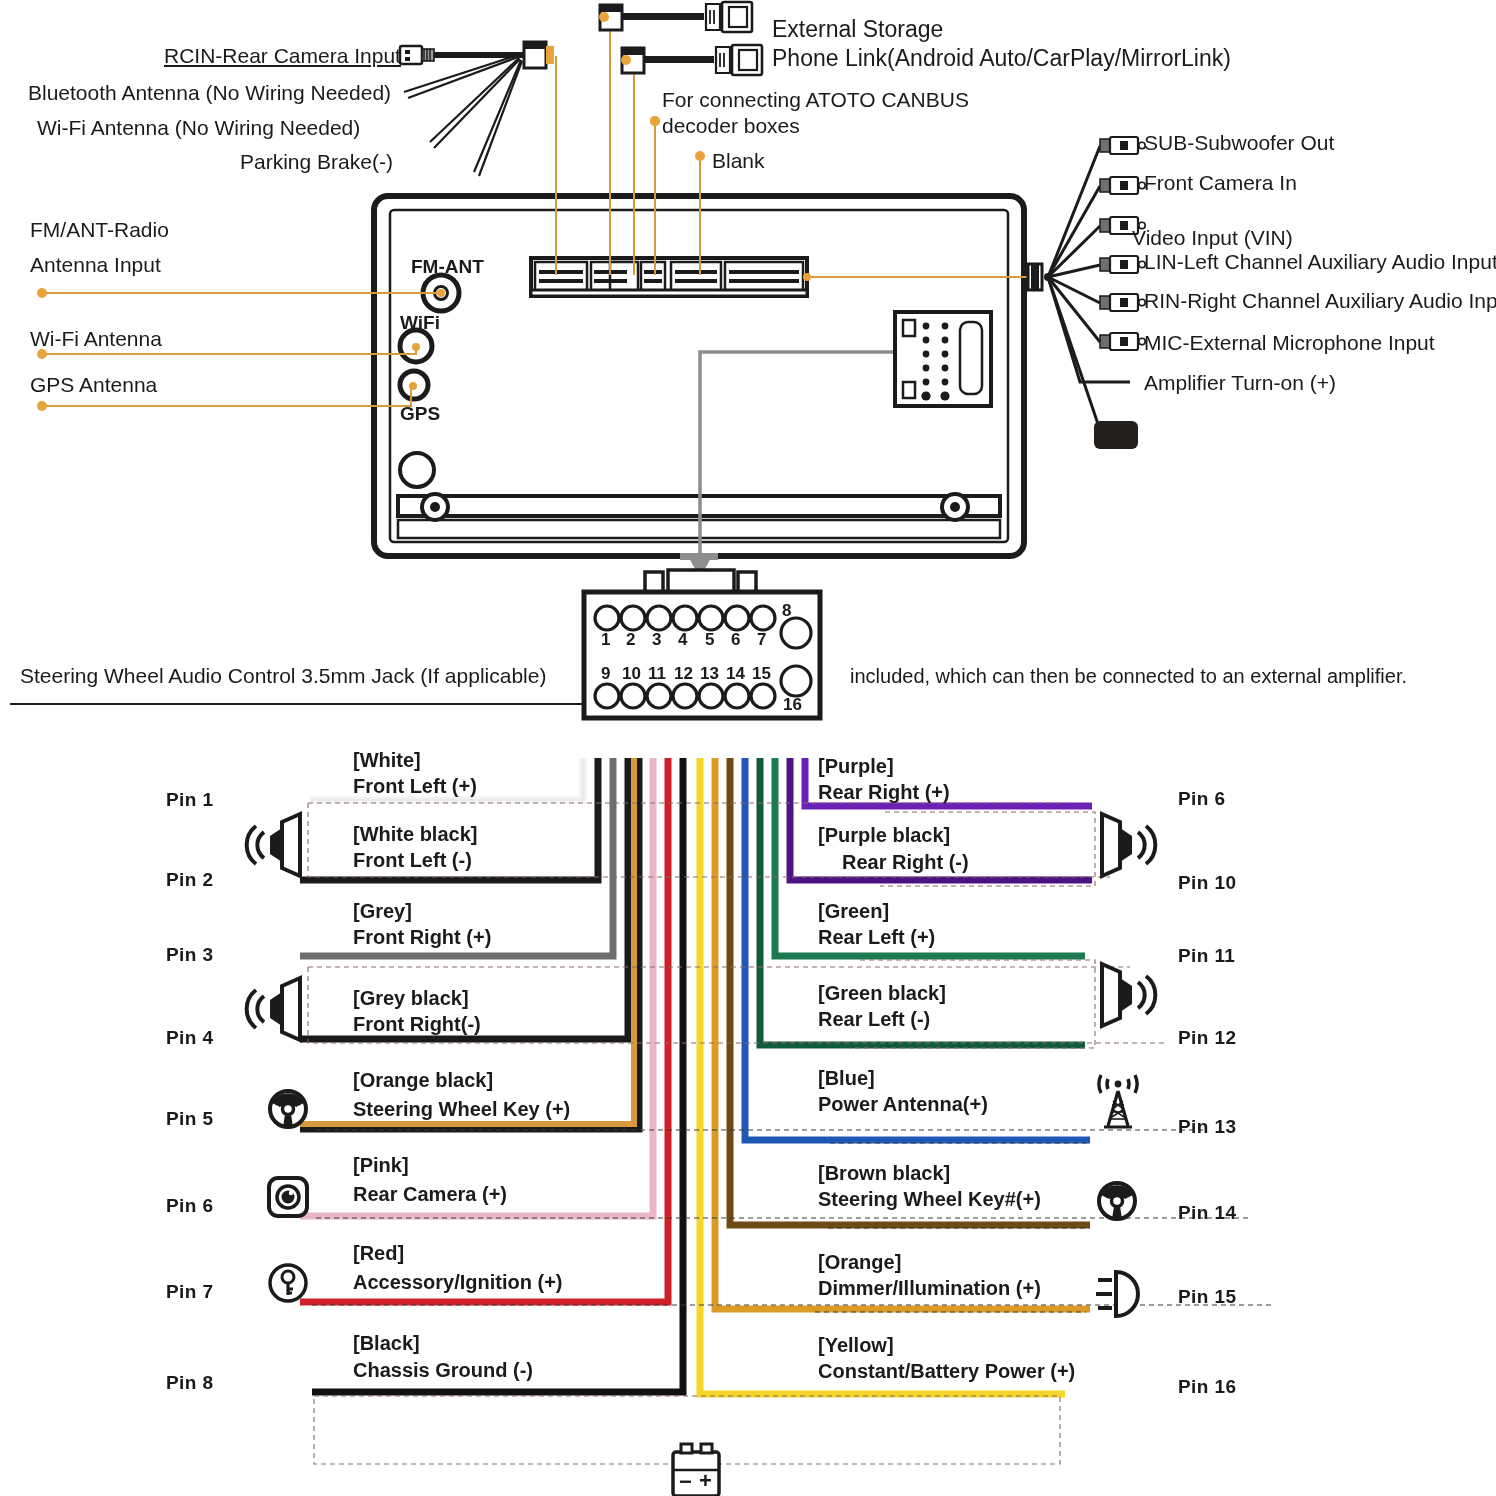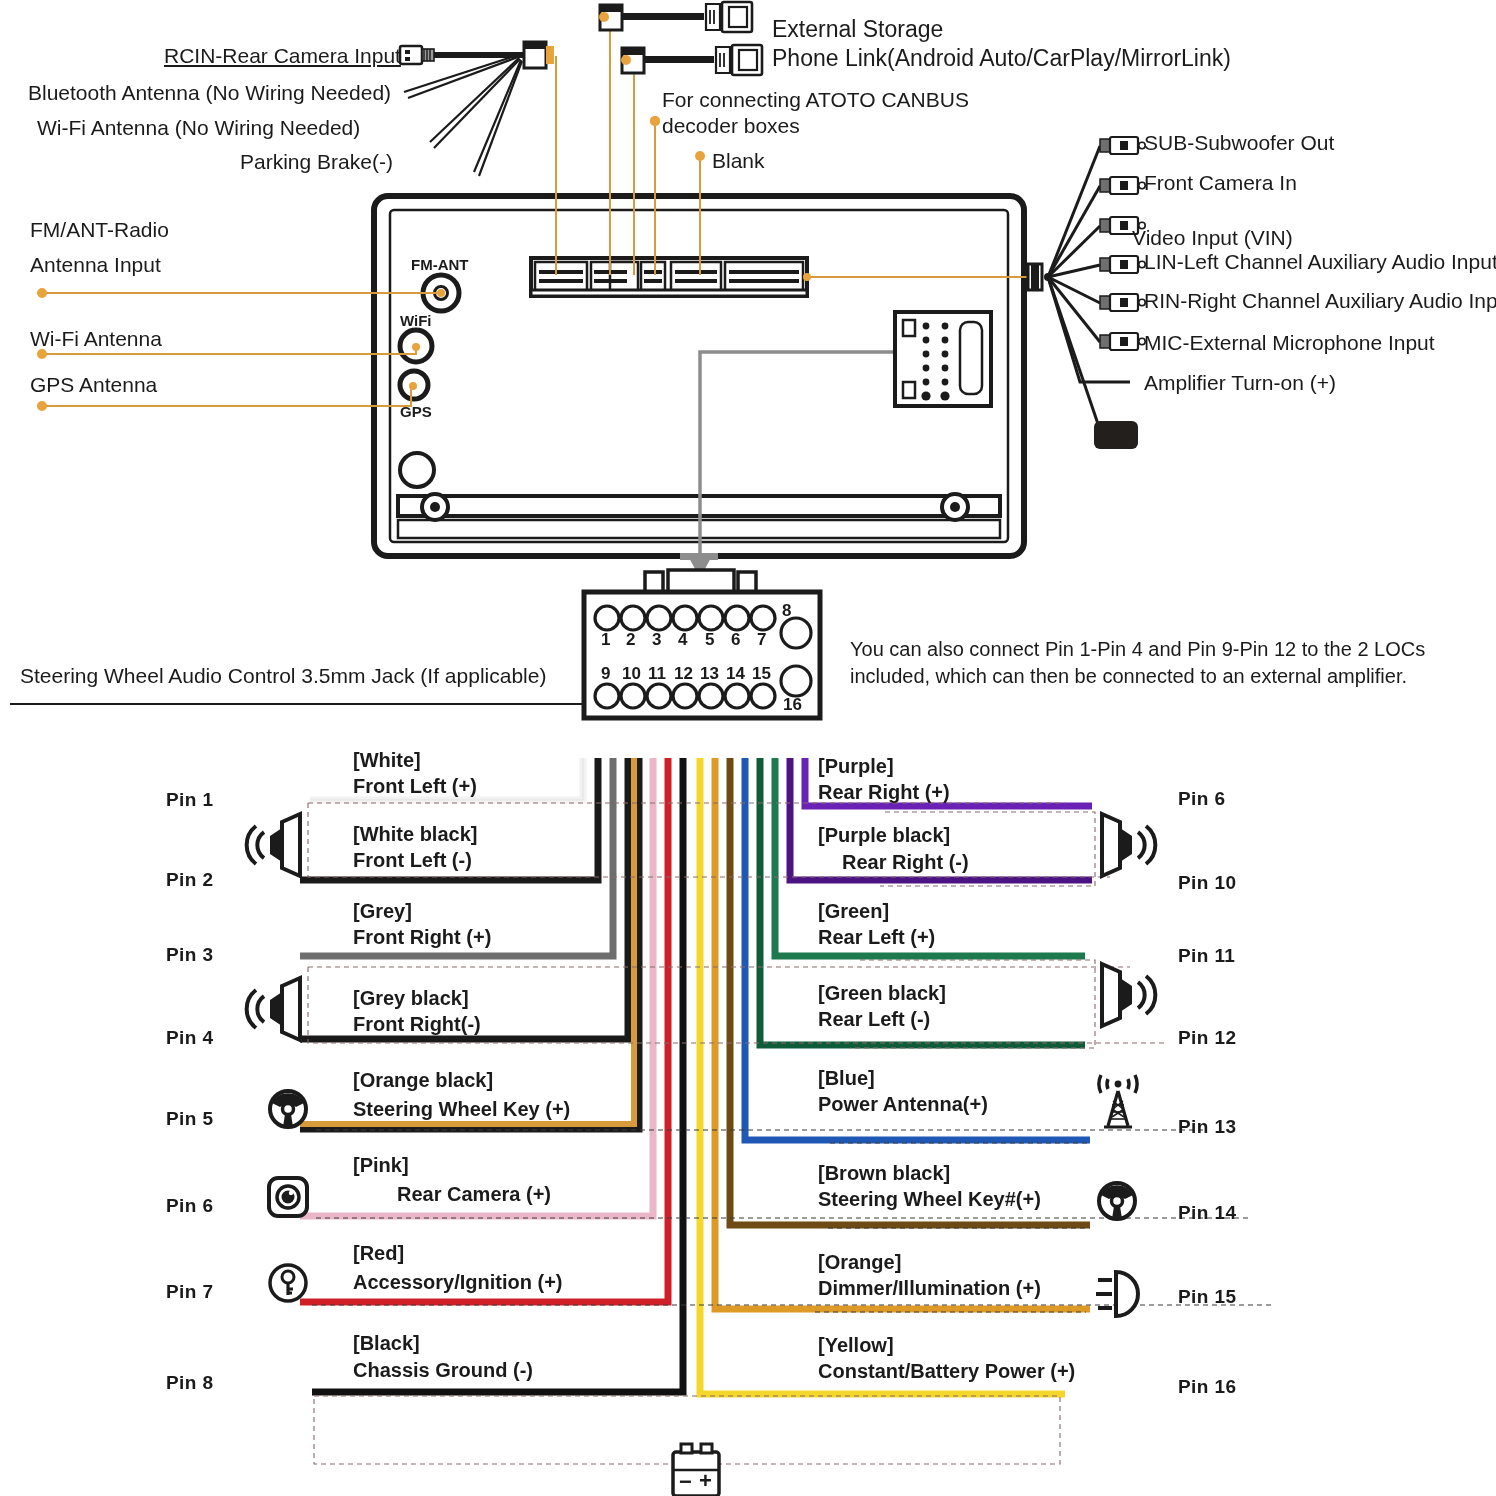--- a/index.html
+++ b/index.html
@@ -5,21 +5,21 @@
   html,body{margin:0;padding:0;background:#fff;}
   body{width:1496px;height:1496px;position:relative;overflow:hidden;
        font-family:"Liberation Sans", sans-serif;color:#1b1b1b;}
   #stage{position:absolute;left:0;top:0;width:1496px;height:1496px;}
   .lbl{position:absolute;white-space:nowrap;line-height:1.18;}
   .t-top{font-size:21px;}
   .t-side{font-size:21px;}
   .t-note{font-size:20px;}
   .t-pin{font-size:19px;font-weight:bold;letter-spacing:.4px;}
   .t-wire{font-size:20px;font-weight:bold;line-height:1.22;}
-  .t-cap{font-size:15px;font-weight:bold;}
+  .t-cap{font-size:19px;font-weight:bold;}
   .t-num{font-size:17px;font-weight:bold;}
   svg{position:absolute;left:0;top:0;}
 </style>
 </head>
 <body>
 
 <div id="stage">
 
 <svg width="1496" height="1496" viewBox="0 0 1496 1496">
   <defs>
@@ -486,21 +486,20 @@
 <div class="lbl t-num" style="left:601px;top:664px;">9</div>
 <div class="lbl t-num" style="left:622px;top:664px;">10</div>
 <div class="lbl t-num" style="left:648px;top:664px;">11</div>
 <div class="lbl t-num" style="left:674px;top:664px;">12</div>
 <div class="lbl t-num" style="left:700px;top:664px;">13</div>
 <div class="lbl t-num" style="left:726px;top:664px;">14</div>
 <div class="lbl t-num" style="left:752px;top:664px;">15</div>
 <div class="lbl t-num" style="left:783px;top:695px;">16</div>
 
 <div class="lbl t-side" style="left:20px;top:664px;">Steering Wheel Audio Control 3.5mm Jack (If applicable)</div>
-<div class="lbl t-note" style="left:850px;top:638px;">You can also connect Pin 1-Pin 4 and Pin 9-Pin 12 to the 2 LOCs</div>
 <div class="lbl t-note" style="left:850px;top:665px;">included, which can then be connected to an external amplifier.</div>
 
 <div class="lbl" style="left:679px;top:1469px;font-size:22px;font-weight:bold;">−</div>
 <div class="lbl" style="left:699px;top:1468px;font-size:22px;font-weight:bold;">+</div>
 
 <div class="lbl t-pin" style="left:166px;top:789px;">Pin 1</div>
 <div class="lbl t-pin" style="left:166px;top:869px;">Pin 2</div>
 <div class="lbl t-pin" style="left:166px;top:944px;">Pin 3</div>
 <div class="lbl t-pin" style="left:166px;top:1027px;">Pin 4</div>
 <div class="lbl t-pin" style="left:166px;top:1108px;">Pin 5</div>
@@ -517,21 +516,21 @@
 <div class="lbl t-wire" style="left:353px;top:899px;">[Grey]</div>
 <div class="lbl t-wire" style="left:353px;top:925px;">Front Right (+)</div>
 
 <div class="lbl t-wire" style="left:353px;top:986px;">[Grey black]</div>
 <div class="lbl t-wire" style="left:353px;top:1012px;">Front Right(-)</div>
 
 <div class="lbl t-wire" style="left:353px;top:1068px;">[Orange black]</div>
 <div class="lbl t-wire" style="left:353px;top:1097px;">Steering Wheel Key (+)</div>
 
 <div class="lbl t-wire" style="left:353px;top:1153px;">[Pink]</div>
-<div class="lbl t-wire" style="left:353px;top:1182px;margin-left:44px;">Rear Camera (+)</div>
+<div class="lbl t-wire" style="left:353px;top:1182px;">Rear Camera (+)</div>
 
 <div class="lbl t-wire" style="left:353px;top:1241px;">[Red]</div>
 <div class="lbl t-wire" style="left:353px;top:1270px;">Accessory/Ignition (+)</div>
 
 <div class="lbl t-wire" style="left:353px;top:1331px;text-align:right;">[Black]</div>
 <div class="lbl t-wire" style="left:353px;top:1358px;">Chassis Ground (-)</div>
 
 <div class="lbl t-pin" style="left:1178px;top:788px;">Pin 6</div>
 <div class="lbl t-pin" style="left:1178px;top:872px;">Pin 10</div>
 <div class="lbl t-pin" style="left:1178px;top:945px;">Pin 11</div>

